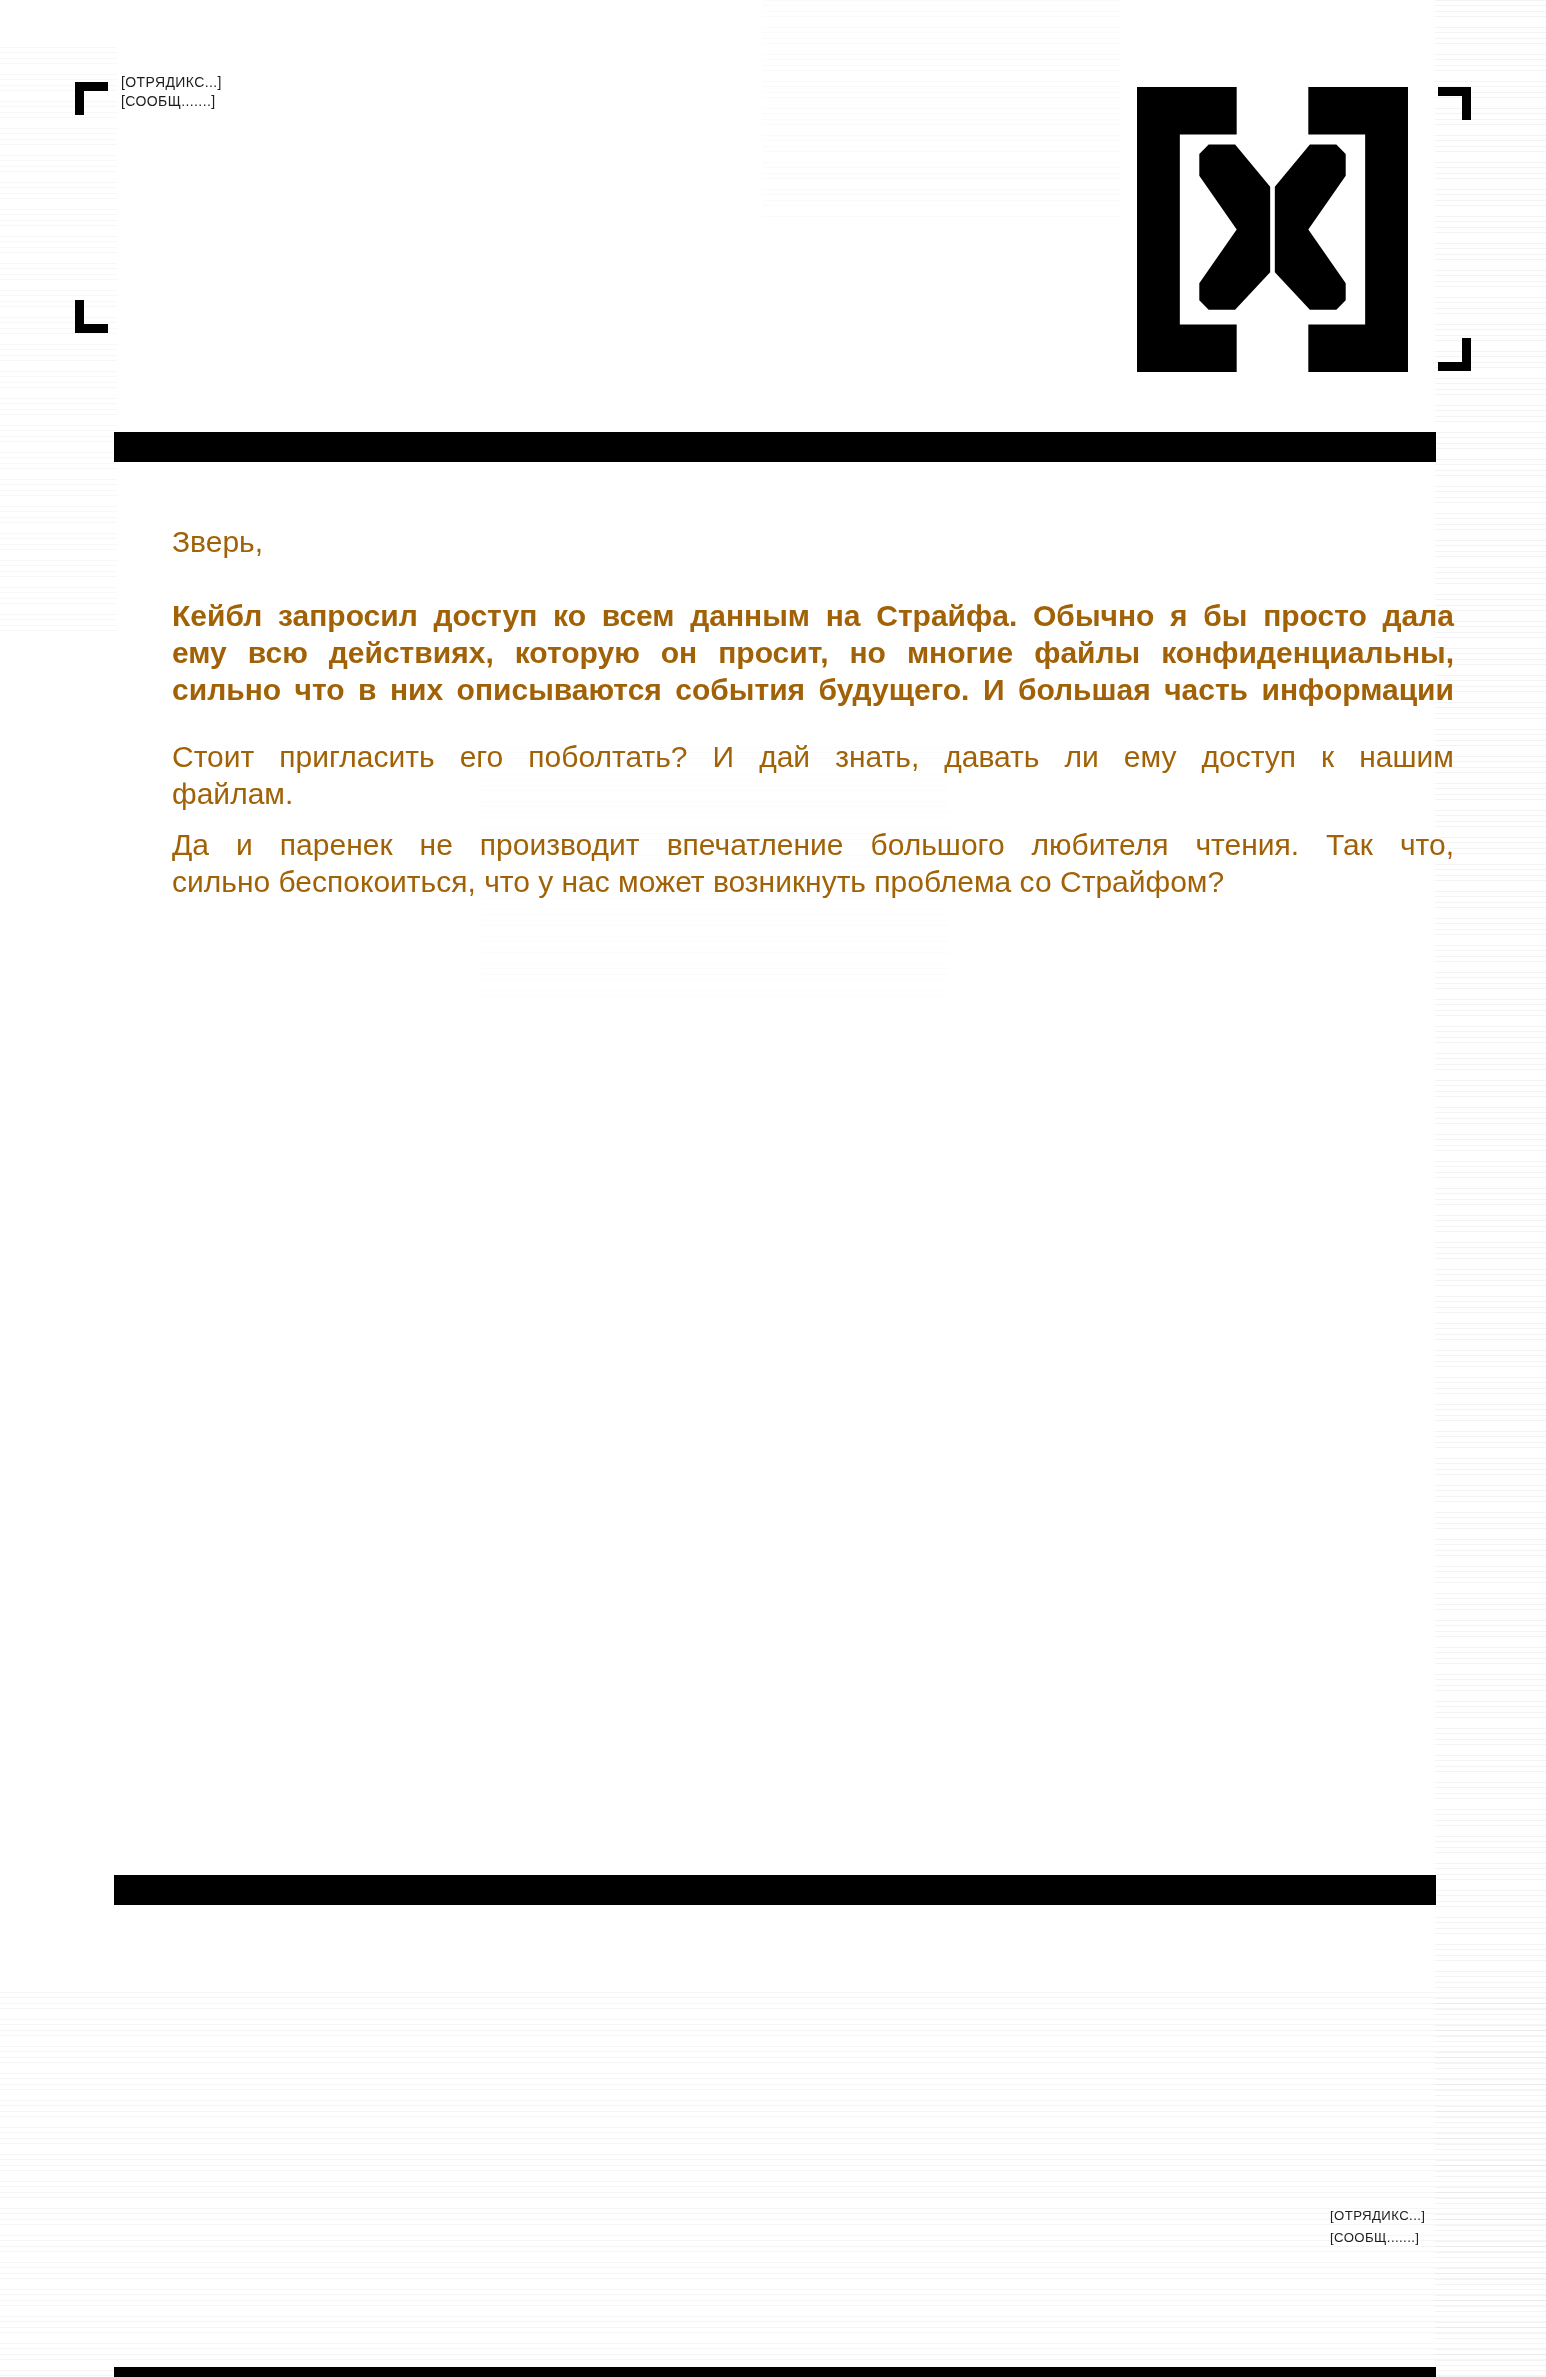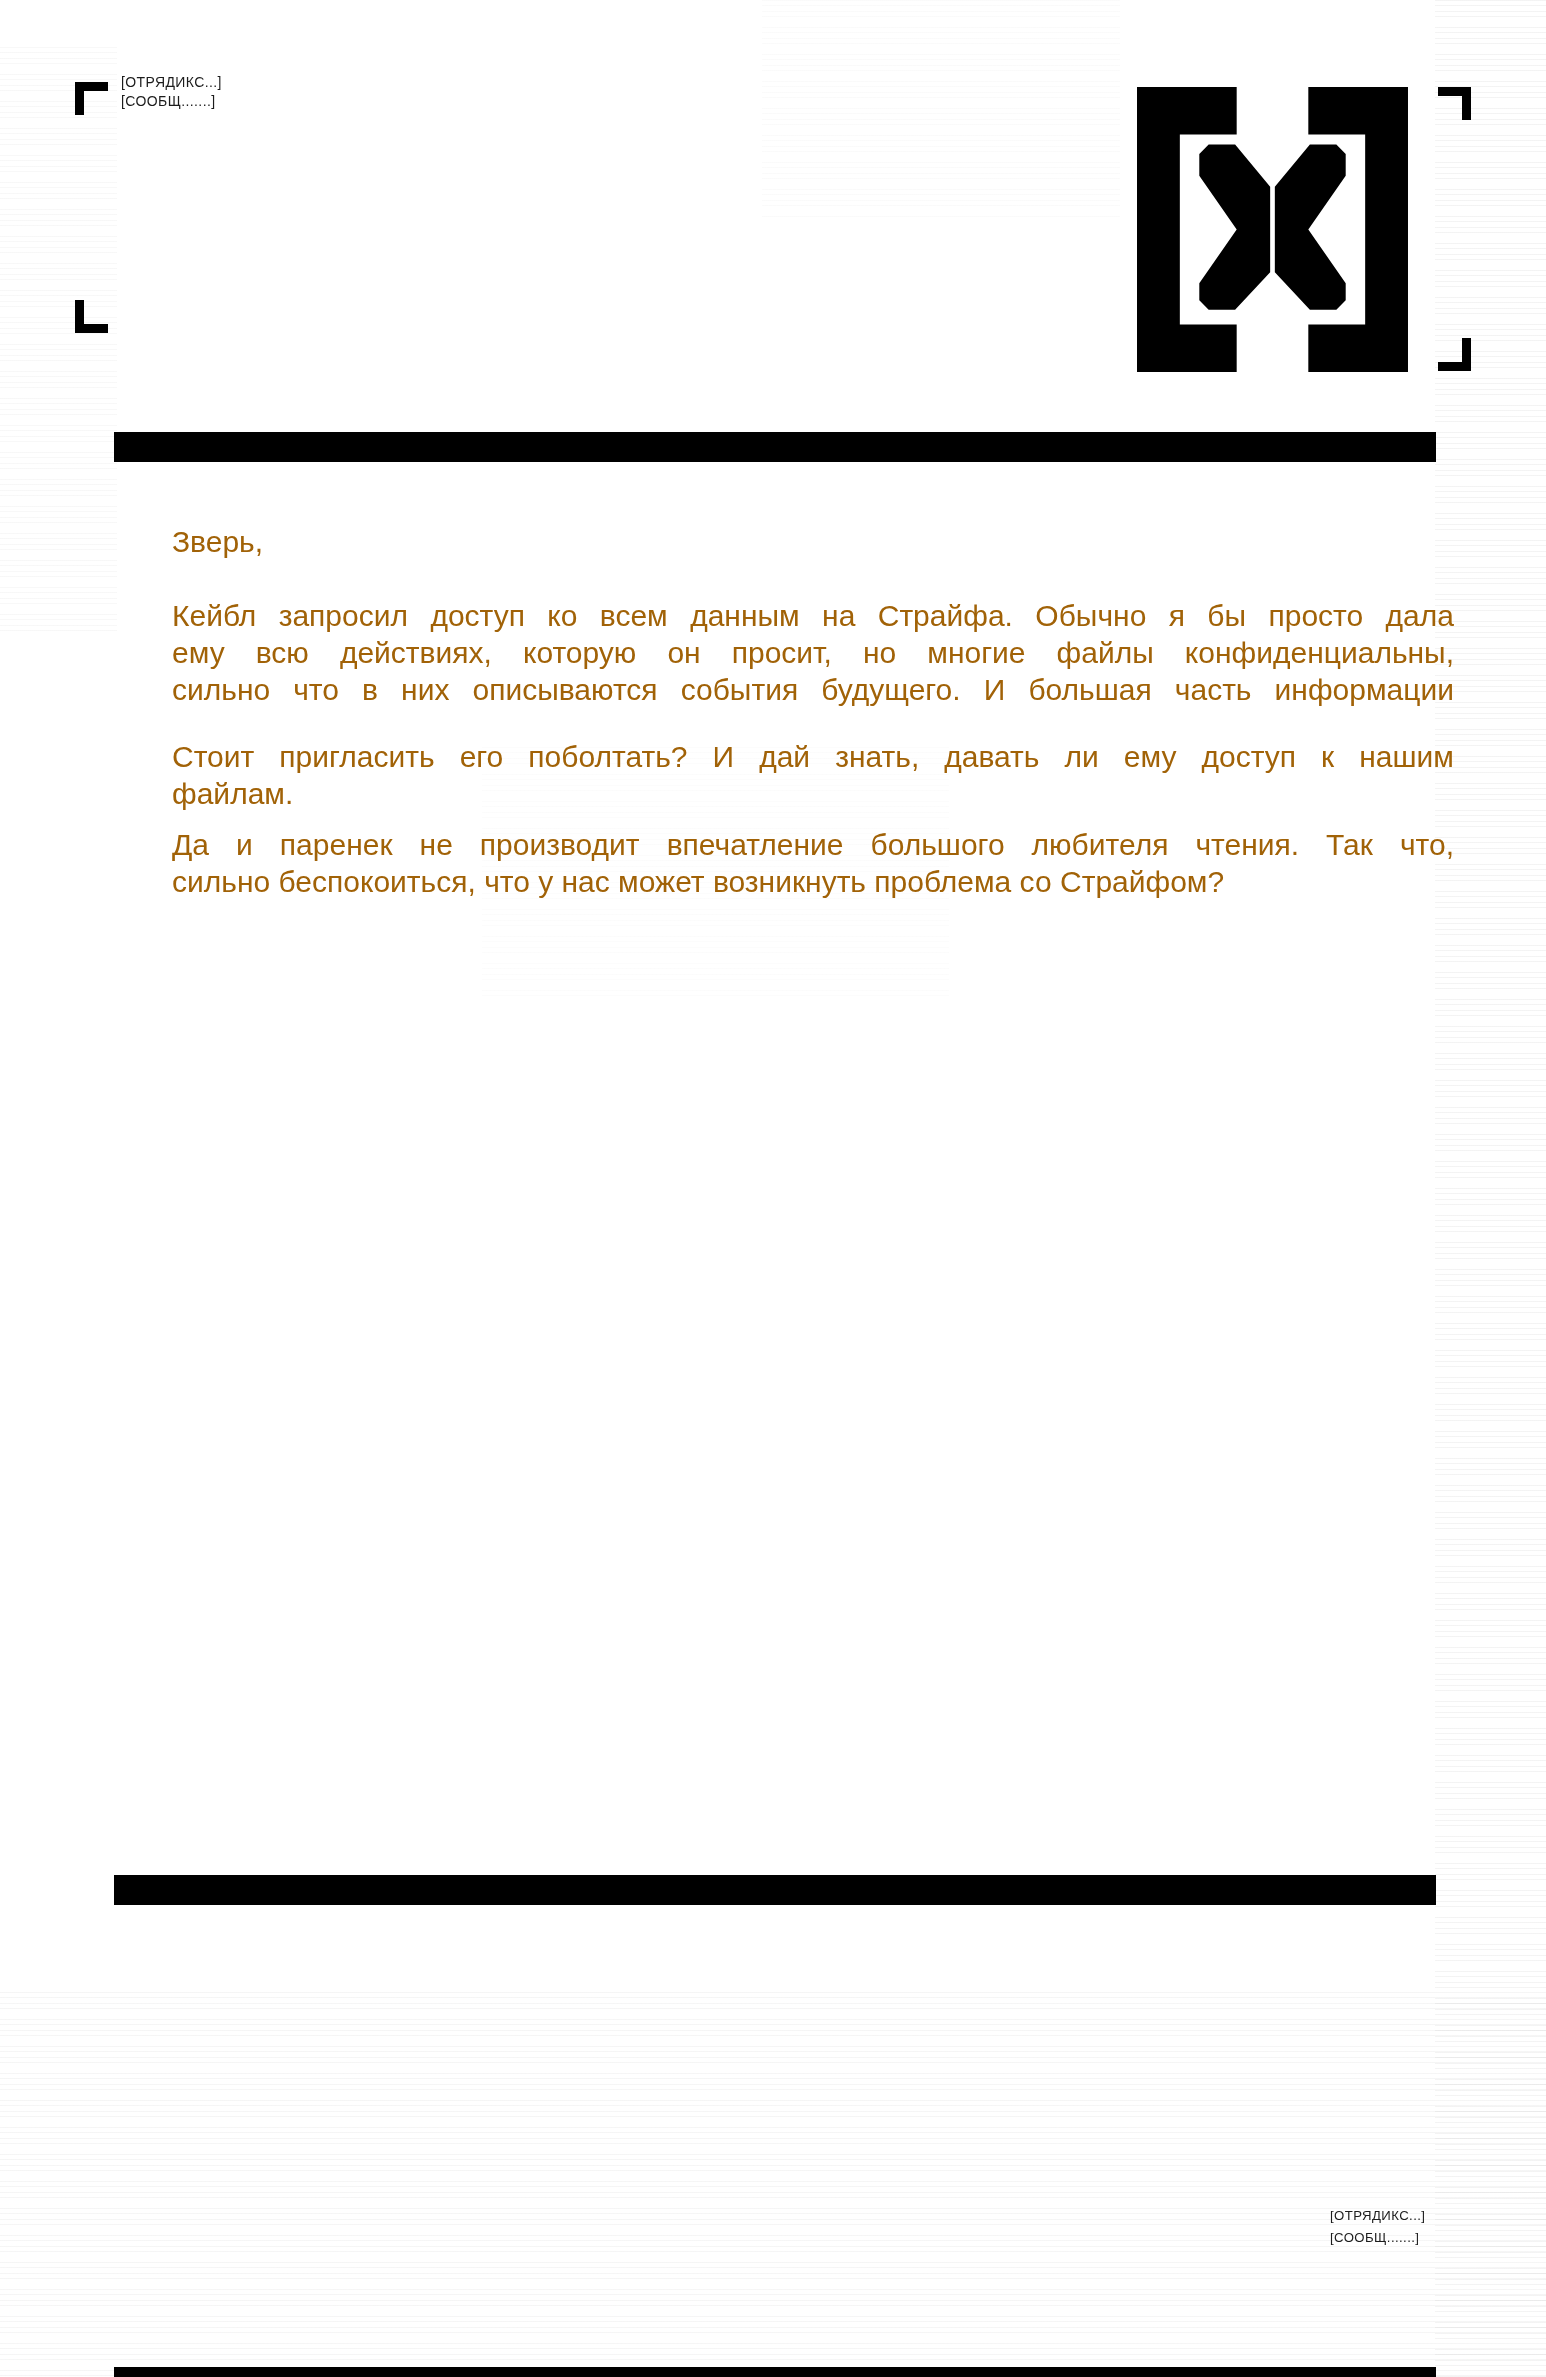--- a/index.html
+++ b/index.html
@@ -65,21 +65,21 @@
     position: absolute;
     left: 132px;
     top: 523px;
     width: 1319px;
     font-size: 30px;
     line-height: 37px;
     color: #a16207;
     margin-left: 40px;
   }
   .letter .block { width: 1282px; }
-  .letter .p1 { margin-top: 37px; }
+  .letter .p1 { margin-top: 37px; font-weight: bold; }
   .letter .p2 { margin-top: 14px; }
   .letter .p3 { margin-top: 30px; }
   .line { white-space: normal; }
   .jline { text-align: justify; text-align-last: justify; }
   .signature {
     margin-top: 100px;
     text-align: right;
     letter-spacing: 0.8px;
   }
   .signature .dash { margin-right: 22px; }

